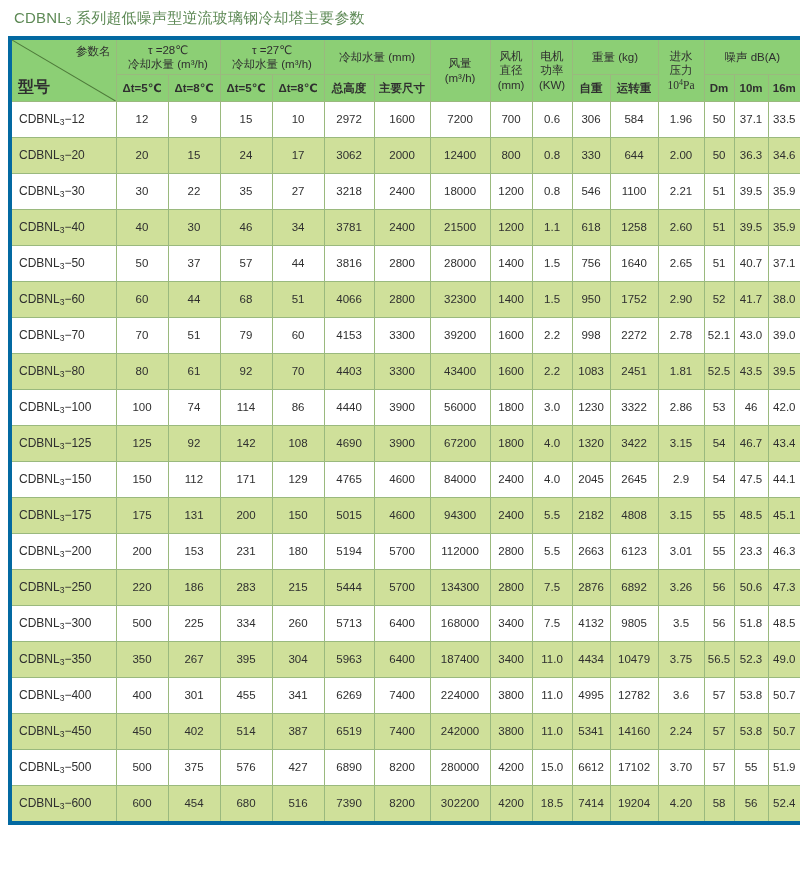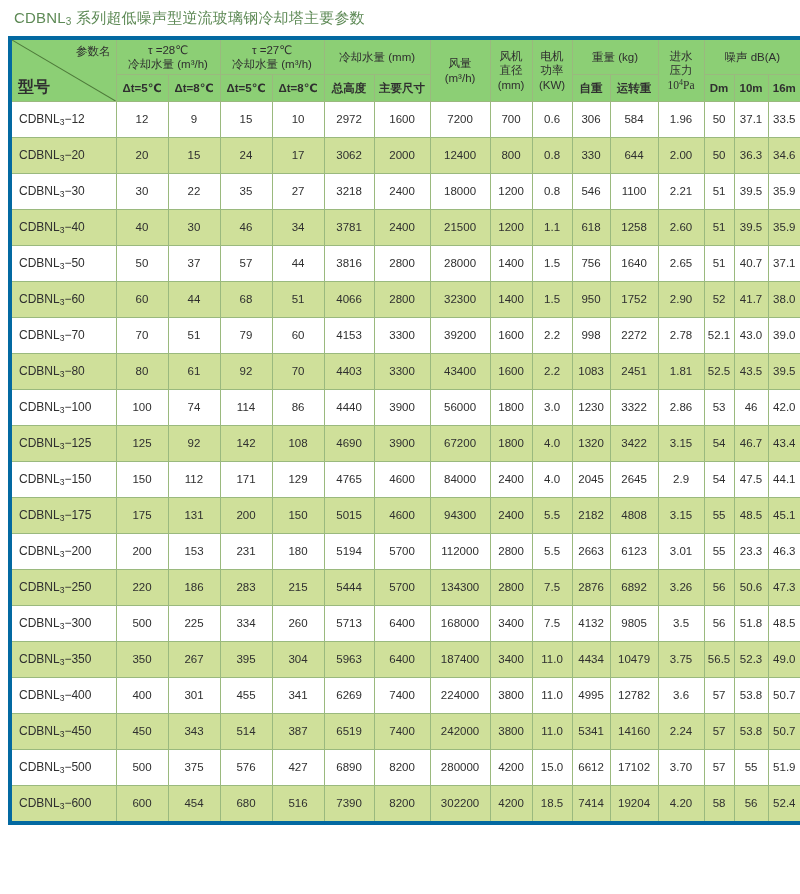--- a/index.html
+++ b/index.html
@@ -507,21 +507,21 @@
           <td>4995</td>
           <td>12782</td>
           <td>3.6</td>
           <td>57</td>
           <td>53.8</td>
           <td>50.7</td>
         </tr>
         <tr class="alt">
           <td class="model"><span>CDBNL</span><span class="sub3">3</span><span>−450</span></td>
           <td>450</td>
-          <td>343</td>
+          <td>402</td>
           <td>514</td>
           <td>387</td>
           <td>6519</td>
           <td>7400</td>
           <td>242000</td>
           <td>3800</td>
           <td>11.0</td>
           <td>5341</td>
           <td>14160</td>
           <td>2.24</td>

